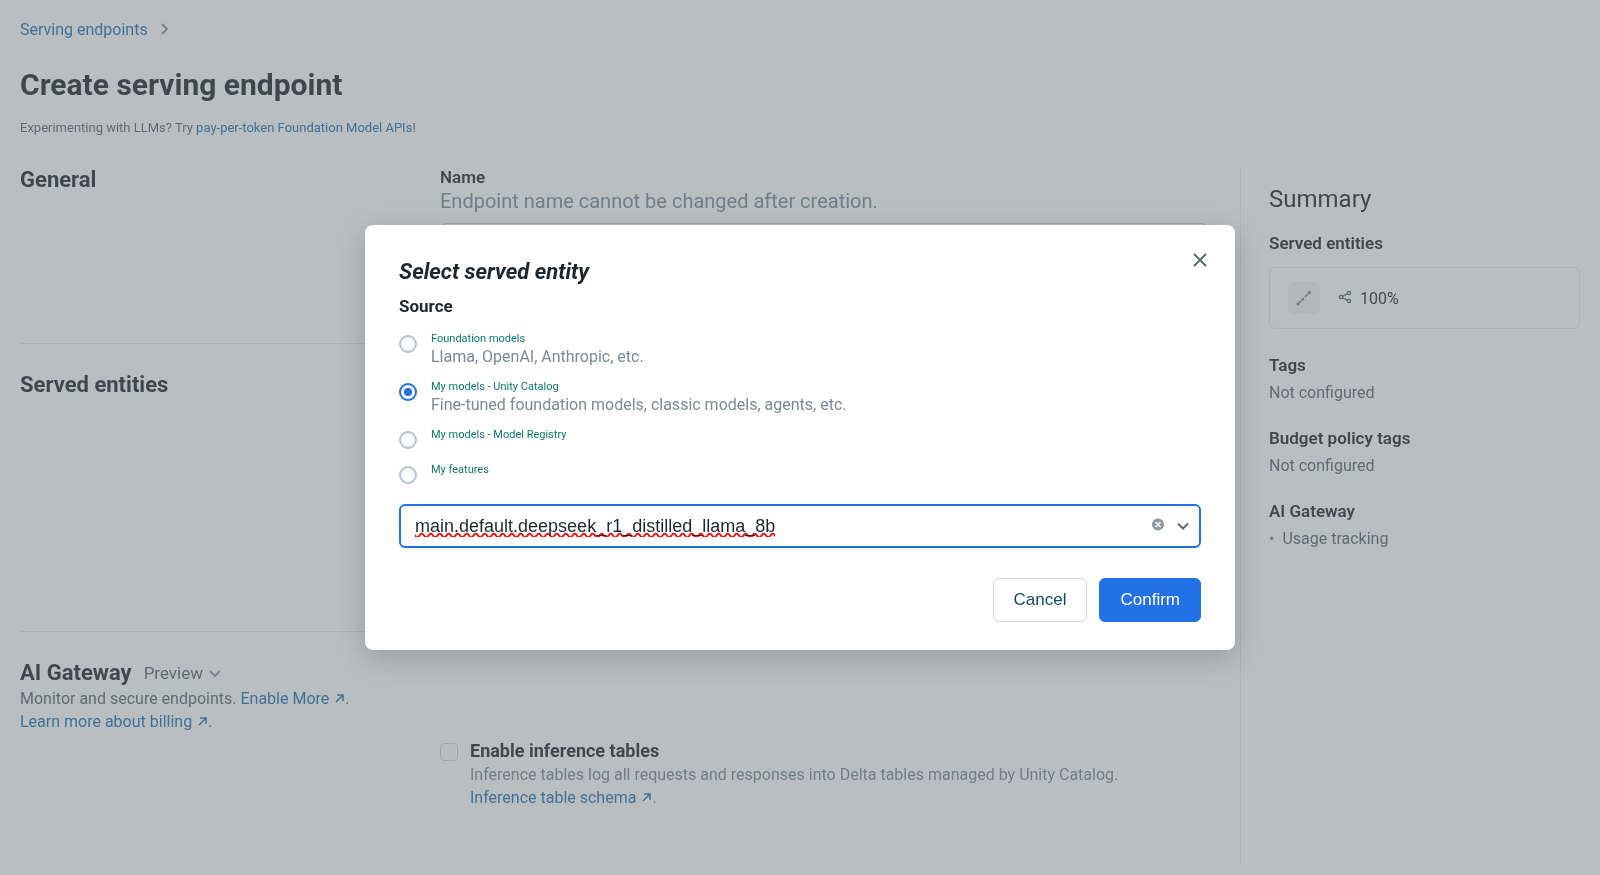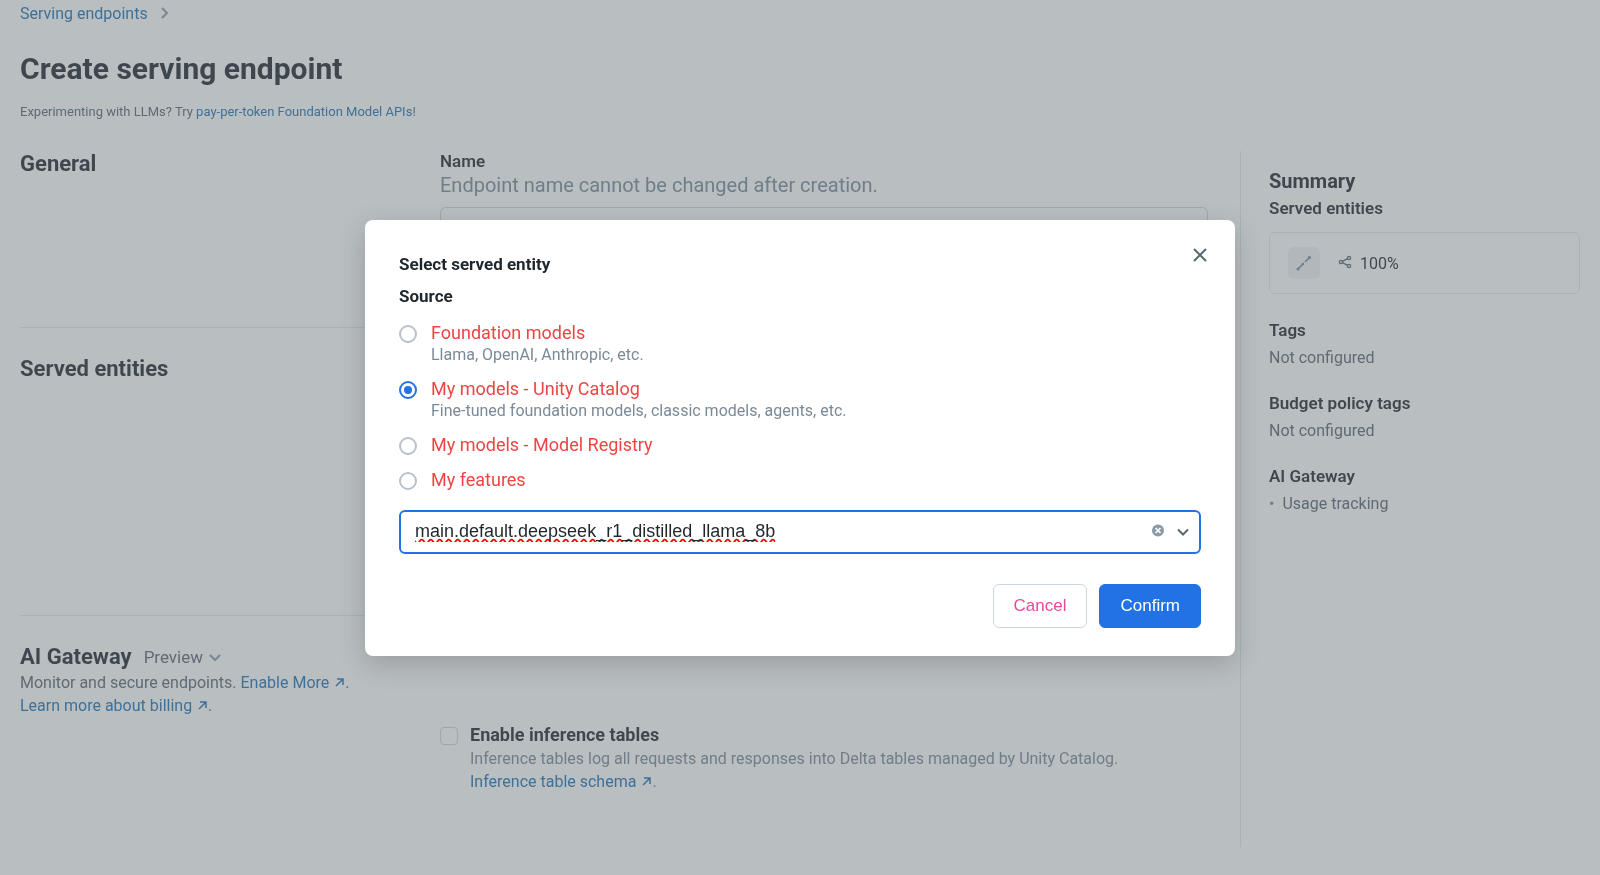--- a/index.html
+++ b/index.html
@@ -1,18 +1,18 @@
 <!DOCTYPE html>
 <html><head>
 <meta charset="utf-8">
 <style>
   * { box-sizing: border-box; margin: 0; padding: 0; }
   html, body { width: 1600px; height: 875px; font-family: -apple-system, BlinkMacSystemFont, "Segoe UI", Roboto, sans-serif; color: #1f272d; overflow: hidden; }
   a { color: #2272b4; text-decoration: none; }
-  .page { position: relative; width: 1600px; height: 875px; background: #fff; padding: 4px 20px 0 20px; }
+  .page { position: relative; width: 1600px; height: 875px; background: #fff; padding: 20px 20px 0 20px; }
   .breadcrumb { display: flex; align-items: center; gap: 12px; font-size: 16px; margin-bottom: 14px; }
   .breadcrumb a { color: #2272b4; }
   .breadcrumb .chev { color: #8b9aa7; }
   h1.page-title { font-size: 30px; font-weight: 700; margin-bottom: 18px; margin-top: 28px; }
   .hint { font-size: 13px; color: #5a6872; margin-bottom: 32px; }
   .main-cols { display: flex; gap: 32px; }
   .left-col { flex: 1; }
   .side-col { width: 340px; border-left: 1px solid #e5e9ec; padding: 18px 0 0 28px; }
   .section-row { display: flex; gap: 40px; padding: 0 0 28px 0; border-bottom: 1px solid #e5e9ec; margin-bottom: 28px; }
   .section-label { width: 380px; }
@@ -22,48 +22,48 @@
   .field-label { font-size: 17px; font-weight: 600; }
   .field-hint { font-size: 20px; color: #7a8a97; margin: 2px 0 10px 0; }
   .text-input { width: 100%; max-width: 800px; height: 44px; border: 1px solid #cdd6dd; border-radius: 6px; padding: 0 14px; font-size: 17px; color: #3b4750; }
   .url-prev { font-size: 16px; color: #5a6872; margin-top: 10px; }
   .url-prev .urlpath { color: #7a8a97; }
   .ai-gateway-head { display:flex; align-items:center; gap:12px; }
   .preview-chip { font-size: 17px; color: #5a6872; display:flex; align-items:center; gap:6px; }
   .chev-down { color:#8b9aa7; }
   .learn { color:#2272b4; }
   .ext-icon { display:inline-block; width:12px; height:12px; vertical-align: -1px; }
-  .summary-h { font-size: 20px; font-weight: 700; margin-bottom: 5px; }
+  .summary-h { font-size: 24px; font-weight: 400; margin-bottom: 20px; }
   .summary-sub { font-size: 17px; font-weight: 600; margin-bottom: 14px; }
   .summary-card { border: 1px solid #e5e9ec; border-radius: 6px; padding: 14px 18px; display:flex; align-items:center; gap:18px; margin-bottom: 26px; }
   .route-icon-box { width:32px; height:32px; background:#f1f3f5; border-radius:6px; display:flex; align-items:center; justify-content:center; color:#7a8a97; }
   .summary-label { font-size: 17px; font-weight: 600; margin-bottom: 8px; }
   .summary-val { font-size: 16px; color: #5a6872; margin-bottom: 26px; }
   .dot { color:#7a8a97; margin: 0 8px 0 0; }
   
   .overlay { position:absolute; inset:0; background: rgba(100,110,118,0.45); display:flex; align-items:center; justify-content:center; }
   .modal { width: 870px; background:#fff; border-radius:8px; padding: 34px 34px 28px 34px; position:relative; box-shadow: 0 8px 28px rgba(0,0,0,0.18); }
-  .modal-title { font-size: 17px; font-weight: 700; margin-bottom: 12px; }
+  .modal-title { font-size: 22px; font-weight: 700; margin-bottom: 12px; font-style: italic; }
   .modal-close { position:absolute; top:26px; right:26px; color:#5a6872; cursor:pointer; }
   .source-label { font-size: 17px; font-weight: 700; margin-bottom: 16px; }
   .radio-list { display:flex; flex-direction:column; gap: 14px; margin-bottom: 20px; }
   .radio-item { display:flex; gap: 14px; align-items:flex-start; cursor:pointer; }
   .radio-dot { width:18px; height:18px; border-radius:50%; border:2px solid #b8c2ca; margin-top:3px; flex-shrink:0; position:relative; }
   .radio-item.selected .radio-dot { border-color:#2272e5; }
   .radio-item.selected .radio-dot::after { content:""; position:absolute; inset:3px; border-radius:50%; background:#2272e5; }
-  .radio-title { font-size: 18px; color:#ef4444; }
+  .radio-title { font-size: 11px; color:#0f766e; }
   .radio-sub { font-size: 16px; color:#7a8a97; margin-top:2px; }
   .combo { position:relative; }
   .combo input { width:100%; height:44px; border:2px solid #2272e5; border-radius:6px; padding:0 56px 0 14px; font-size: 18px; color:#1f272d; outline:none; }
   .combo .clear-btn { position:absolute; right:36px; top:50%; transform:translateY(-50%); color:#8b9aa7; cursor:pointer; }
   .combo .drop-btn { position:absolute; right:12px; top:50%; transform:translateY(-50%); color:#5a6872; cursor:pointer; }
   .combo input { text-decoration: underline red wavy; text-decoration-skip-ink: none; }
   .modal-actions { display:flex; justify-content:flex-end; gap: 12px; margin-top: 30px; }
   .btn { height:44px; padding: 0 20px; border-radius:6px; font-size:17px; cursor:pointer; display:flex; align-items:center; }
-  .btn-secondary { background:#fff; border:1px solid #cdd6dd; color:#ec4899; }
+  .btn-secondary { background:#fff; border:1px solid #cdd6dd; color:#0c4a6e; }
   .btn-primary { background:#2272e5; border:1px solid #2272e5; color:#fff; font-weight:500; }
   .checkbox-row { display:flex; gap:12px; align-items:flex-start; }
   .chk { width:18px; height:18px; border:1px solid #cdd6dd; border-radius:4px; margin-top:3px; flex-shrink:0; }
   .inf-body { flex:1; }
   .inf-title { font-size:18px; font-weight:700; }
   .inf-desc { font-size:16px; color:#7a8a97; margin-top:4px; }
 </style>
 </head>
 <body>
 

